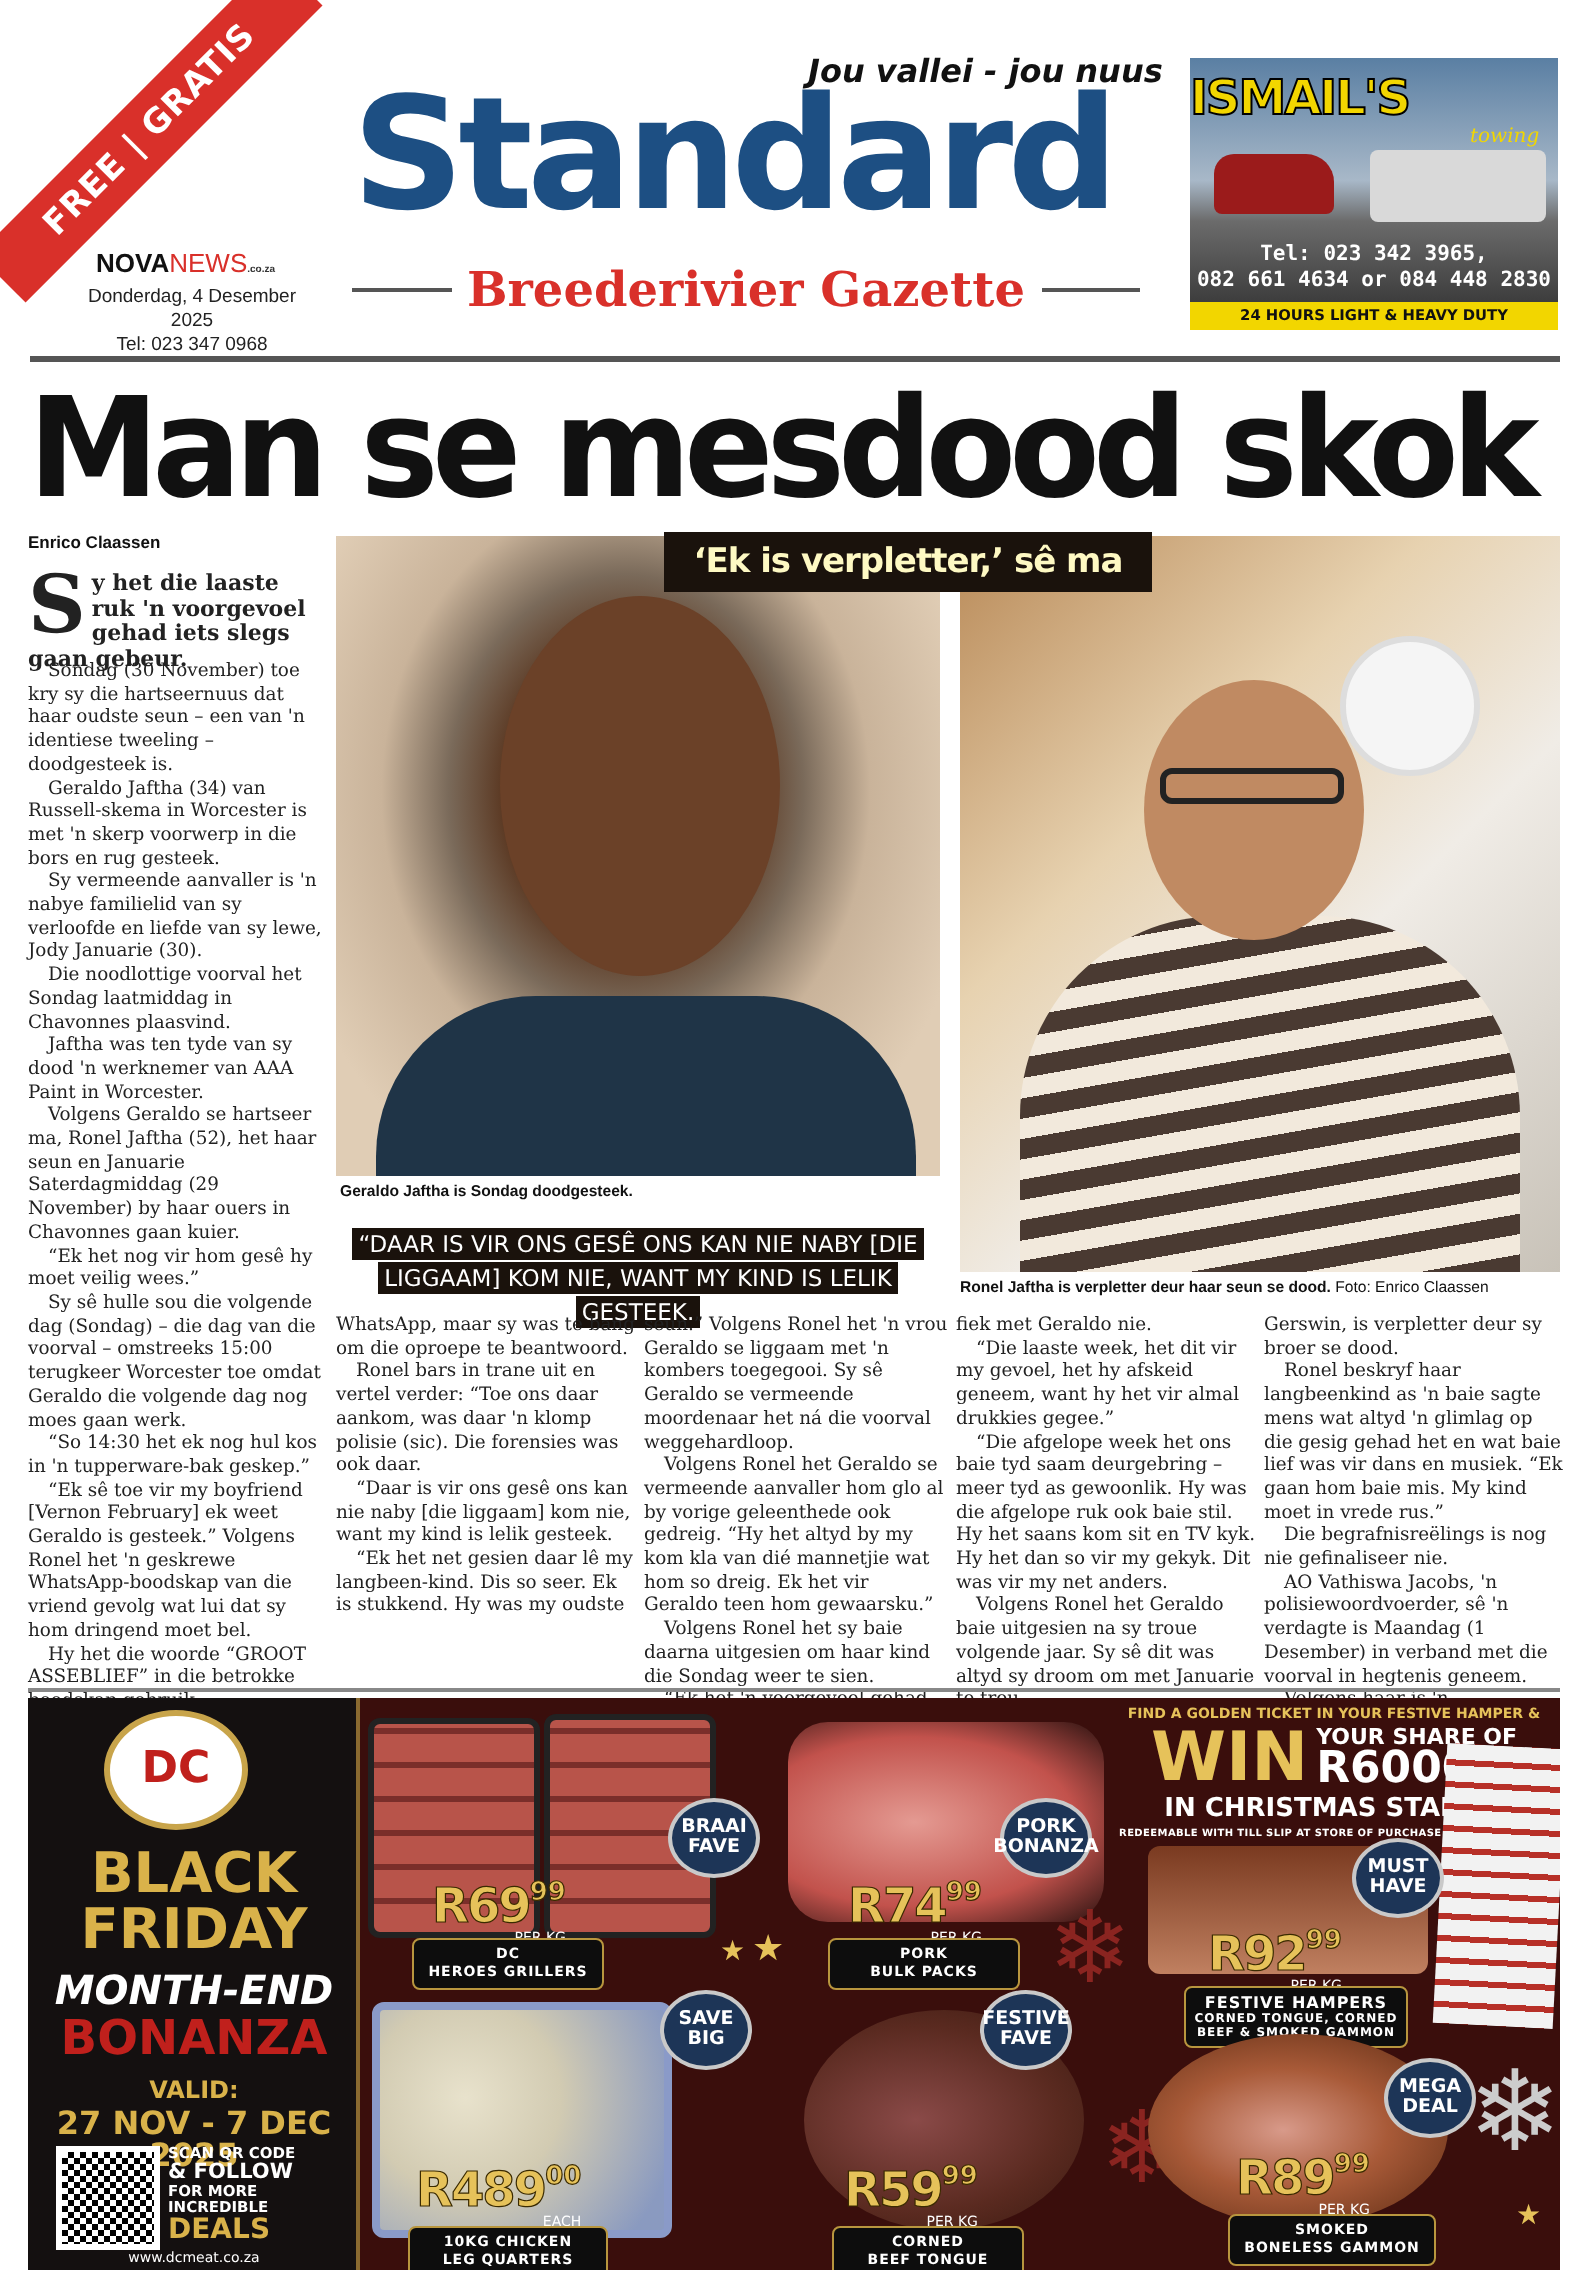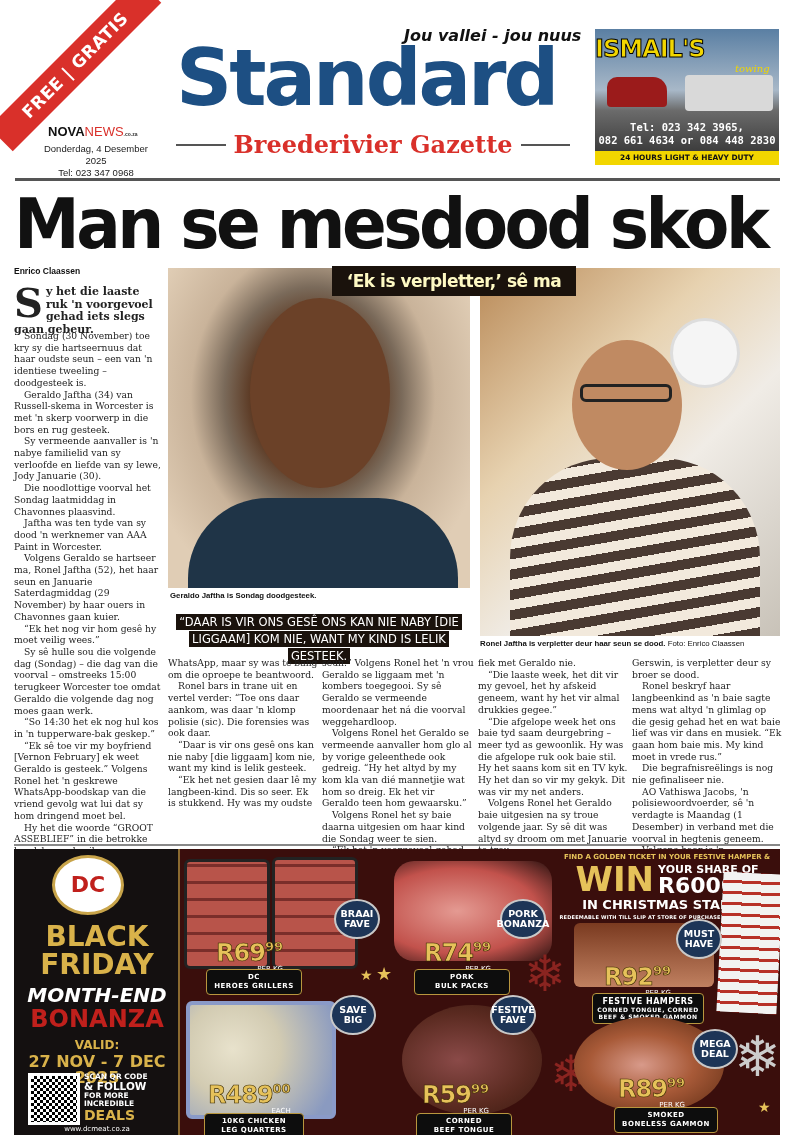--- a/index.html
+++ b/index.html
@@ -74,21 +74,21 @@
 .prod{position:absolute}
 .prod .img{position:absolute;border-radius:6px}
 .badge{position:absolute;width:46px;height:40px;border-radius:50%;background:#1d3557;border:2px solid #c9c9c9;color:#fff;font-family:"DejaVu Sans",sans-serif;font-weight:bold;font-size:9.5px;line-height:10px;text-align:center;display:flex;align-items:center;justify-content:center;flex-direction:column}
 .price{position:absolute;font-family:"DejaVu Sans",sans-serif;font-weight:bold;color:#e6c25a;-webkit-text-stroke:.6px #3a2a00;white-space:nowrap}
 .price .big{font-size:24px;letter-spacing:-1px}
 .price .cents{font-size:13px;vertical-align:top}
 .price .unit{position:absolute;font-size:7px;color:#fff;-webkit-text-stroke:0;font-weight:normal;right:0;top:26px}
 .label{position:absolute;background:#0d0d0d;border:1.5px solid #b8963e;border-radius:4px;color:#fff;font-family:"DejaVu Sans",sans-serif;font-weight:bold;font-size:7px;line-height:9px;text-align:center;padding:3px 4px;letter-spacing:.5px}
 .promo{position:absolute;left:540px;top:0;width:226px;text-align:center;font-family:"DejaVu Sans",sans-serif;font-weight:bold;color:#fff}
 .promo .p1{font-size:7px;color:#e6c25a;margin-top:4px}
-.promo .p2{display:flex;justify-content:center;gap:4px;align-items:flex-end}
+.promo .p2{display:flex;justify-content:center;gap:4px;align-items:center}
 .promo .win{font-size:34px;color:#e6c25a;line-height:36px}
 .promo .share{font-size:11px;line-height:11px;text-align:left}
 .promo .r6000{font-size:22px;line-height:22px}
 .promo .stamps{font-size:13px}
 .promo .redeem{font-size:5px;letter-spacing:.2px;margin-top:2px}
 .stamp-sheet{position:absolute;left:706px;top:24px;width:60px;height:140px;background:repeating-linear-gradient(0deg,#f2f2f2 0 8px,#b73028 8px 11px);transform:rotate(3deg)}
 .snow{position:absolute;color:#8a2420;font-size:50px;line-height:1}
 .snow.w{color:#ccc}
 .star{position:absolute;color:#e6c25a;font-size:14px}
 </style>

